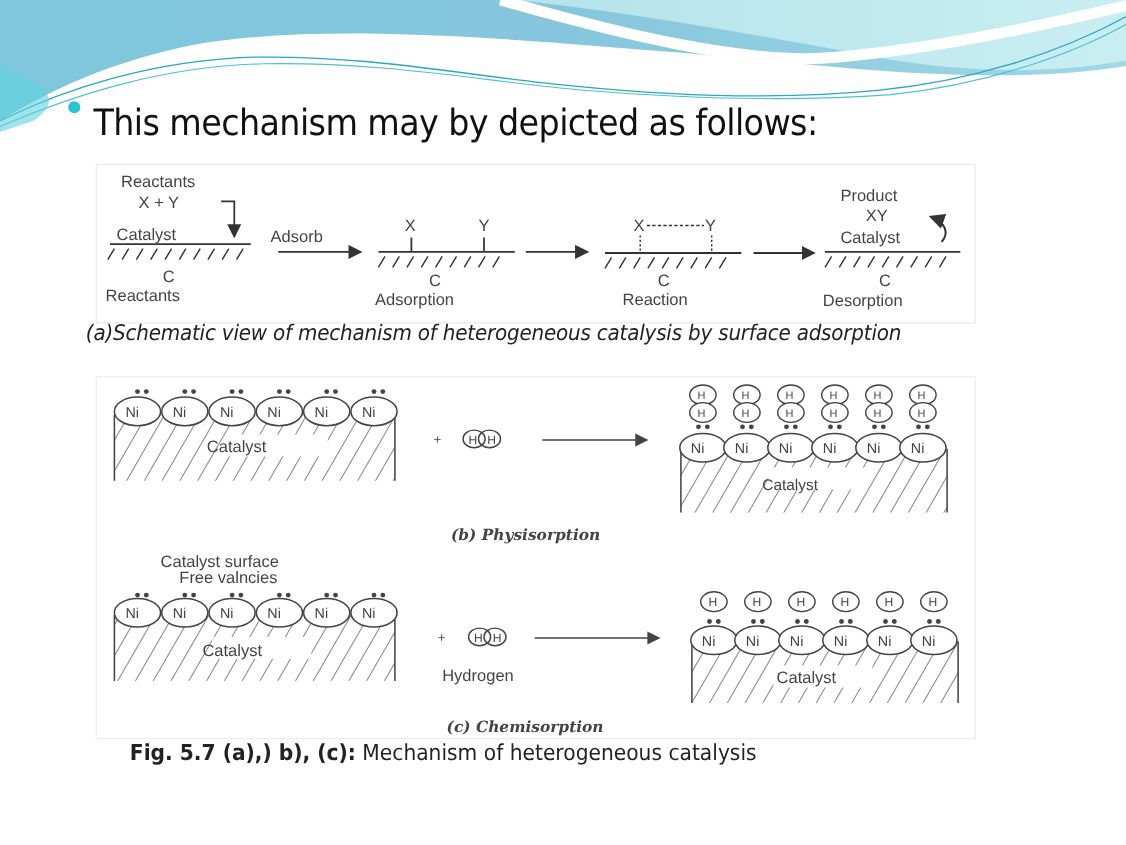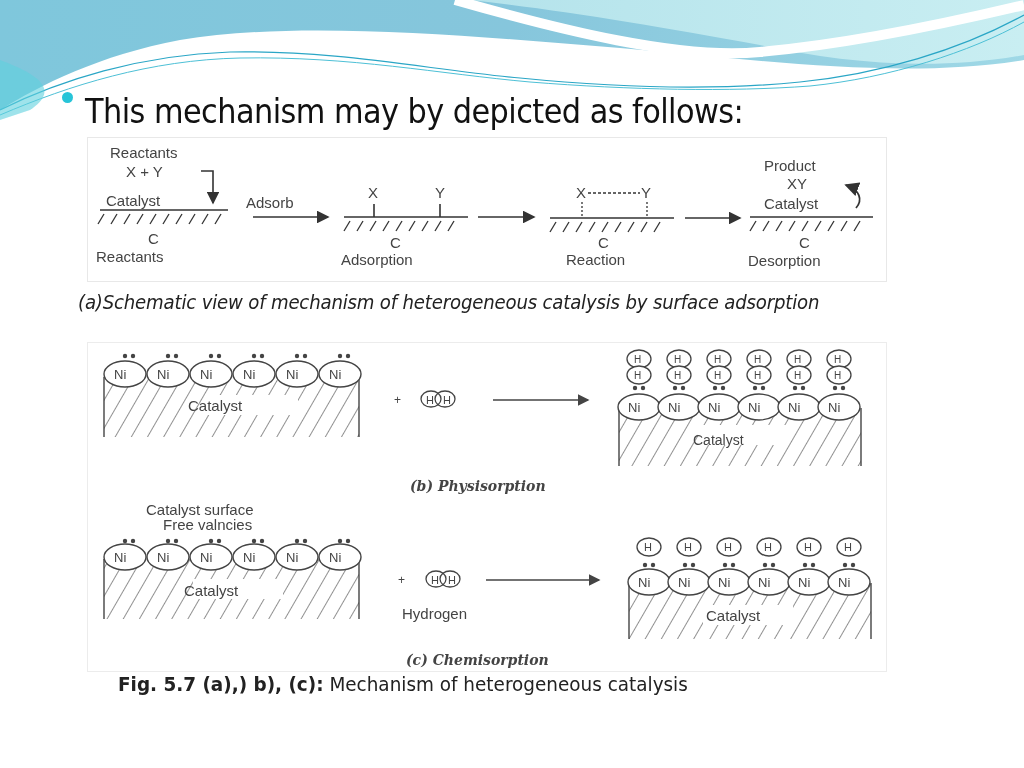--- a/index.html
+++ b/index.html
@@ -2,21 +2,21 @@
 <html><head>
 <meta charset="utf-8">
 <style>
   html,body{margin:0;padding:0;}
   body{width:1024px;height:768px;position:relative;overflow:hidden;background:#ffffff;font-family:"Liberation Sans",sans-serif;}
   .bg{position:absolute;left:0;top:0;width:1024px;height:768px;}
   .title-row{position:absolute;left:62px;top:52px;display:flex;margin-top:40px;}
   .bullet{width:11px;height:11px;border-radius:50%;background:#27c4d8;margin-right:12px;}
   .title{font-family:"DejaVu Sans",sans-serif;font-size:33px;color:#111;letter-spacing:-0.6px;transform:scaleX(0.92);transform-origin:left center;white-space:nowrap;}
   .panel{position:absolute;background:#fff;}
-  .panel-a{left:87px;top:137px;width:798px;height:143px;border:1px solid #e8e8e8;}
+  .panel-a{left:87px;top:149px;width:798px;height:143px;border:1px solid #e8e8e8;}
   .panel-bc{left:87px;top:342px;width:798px;height:328px;border:1px solid #ececec;}
   svg text{font-family:"Liberation Sans",sans-serif;fill:#444;}
   .cap-a{position:absolute;left:78px;top:291px;font-family:"DejaVu Sans",sans-serif;font-style:italic;font-size:19.5px;color:#222;white-space:nowrap;transform:scaleX(0.93);transform-origin:left center;letter-spacing:-0.2px;}
   .fig-cap{position:absolute;left:118px;top:672px;font-family:"DejaVu Sans",sans-serif;font-size:20px;color:#222;white-space:nowrap;transform:scaleX(0.92);transform-origin:left center;}
   .fig-cap b{font-weight:bold;}
   .sub-cap{font-family:"DejaVu Serif",serif;font-style:italic;font-weight:bold;}
 </style>
 </head>
 <body>
 

